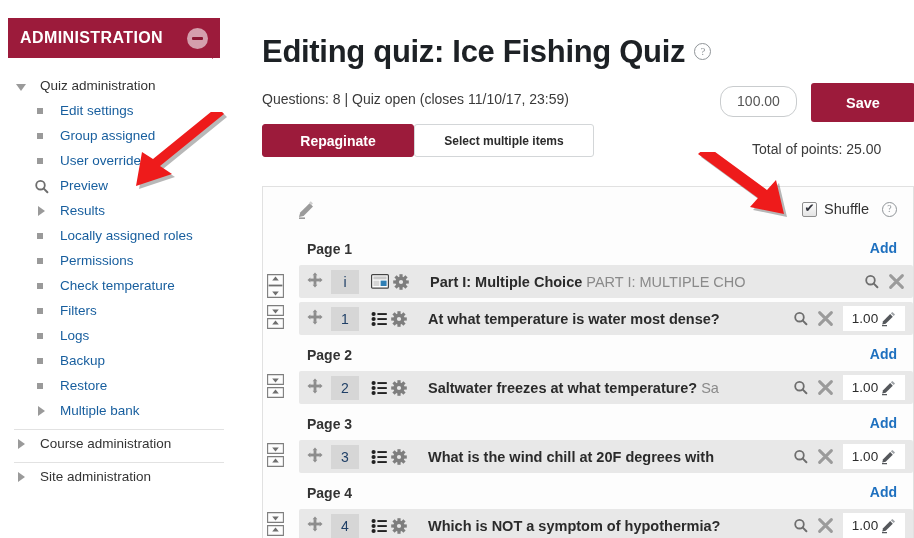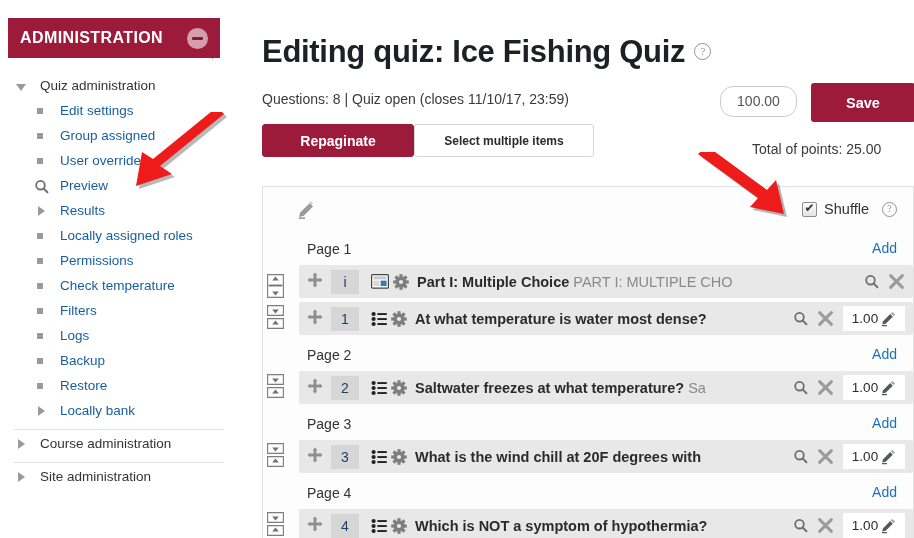--- a/index.html
+++ b/index.html
@@ -136,21 +136,21 @@
     background: linear-gradient(#fdfdfd,#e4e4e4); position: relative;
   }
   .chk::after {
     content: "✔"; position: absolute; left: 1.5px; top: -2px;
     font-size: 12px; color: #30323b; line-height: 15px;
   }
   .shuffle-label { font-size: 14.5px; color: #333; }
 
   .page-row {
     height: 32px; display: flex; align-items: center;
-    padding: 0 16px 0 44px; position: relative;
+    padding: 0 16px 0 44px; position: relative; font-weight: bold;
   }
   .page-label { font-size: 14px; color: #333; }
   .add-link {
     position: absolute; right: 16px; top: 7px;
     font-size: 14px; color: #1e70bf; cursor: pointer;
   }
 
   .q-row {
     position: relative;
     height: 33px; margin: 0 0 0 36px; width: 614px;
@@ -160,21 +160,21 @@
   }
   .q-move { margin-left: 8px; flex: 0 0 auto; }
   .q-num {
     flex: 0 0 auto; width: 28px; height: 24px; margin-left: 8px;
     background: #d6d6d6; color: #1f3f66; font-size: 14px;
     display: flex; align-items: center; justify-content: center;
   }
   .q-typeicon { flex: 0 0 auto; margin-left: 12px; display:flex; align-items:center; }
   .q-gear { flex: 0 0 auto; margin-left: 4px; display:flex; align-items:center; }
   .q-text {
-    flex: 1 1 auto; margin-left: 8px; font-size: 14.5px;
+    flex: 1 1 auto; margin-left: 21px; font-size: 14.5px;
     white-space: nowrap; overflow: hidden; color: #2b2b2b;
   }
   .q-text b { font-weight: bold; }
   .q-text .dim { font-weight: normal; color: #8a8a8a; }
   .q-acts { flex: 0 0 auto; display: flex; align-items: center; gap: 9px; margin-right: 8px; }
   .grade-box {
     width: 62px; height: 25px; background: #ffffff;
     display: flex; align-items: center; justify-content: center; gap: 2px;
     font-size: 13.5px; color: #2b2b2b;
   }
@@ -303,21 +303,21 @@
             </svg>
           </span>
           <span class="nav-label">Restore</span>
         </div>
         <div class="nav-row lvl1">
           <span class="bullet-box">
             <svg width="14" height="14" viewBox="0 0 14 14">
               <path d="M4 2 L11 7 L4 12 Z" fill="#9a9a9a"></path>
             </svg>
           </span>
-          <span class="nav-label">Locally bank</span>
+          <span class="nav-label">Multiple bank</span>
         </div>
         <div class="nav-sep"></div>
         <div class="nav-row lvl0">
           <span class="bullet-box">
             <svg width="14" height="14" viewBox="0 0 14 14">
               <path d="M4 2 L11 7 L4 12 Z" fill="#9a9a9a"></path>
             </svg>
           </span>
           <span class="nav-label plain">Course administration</span>
         </div>

